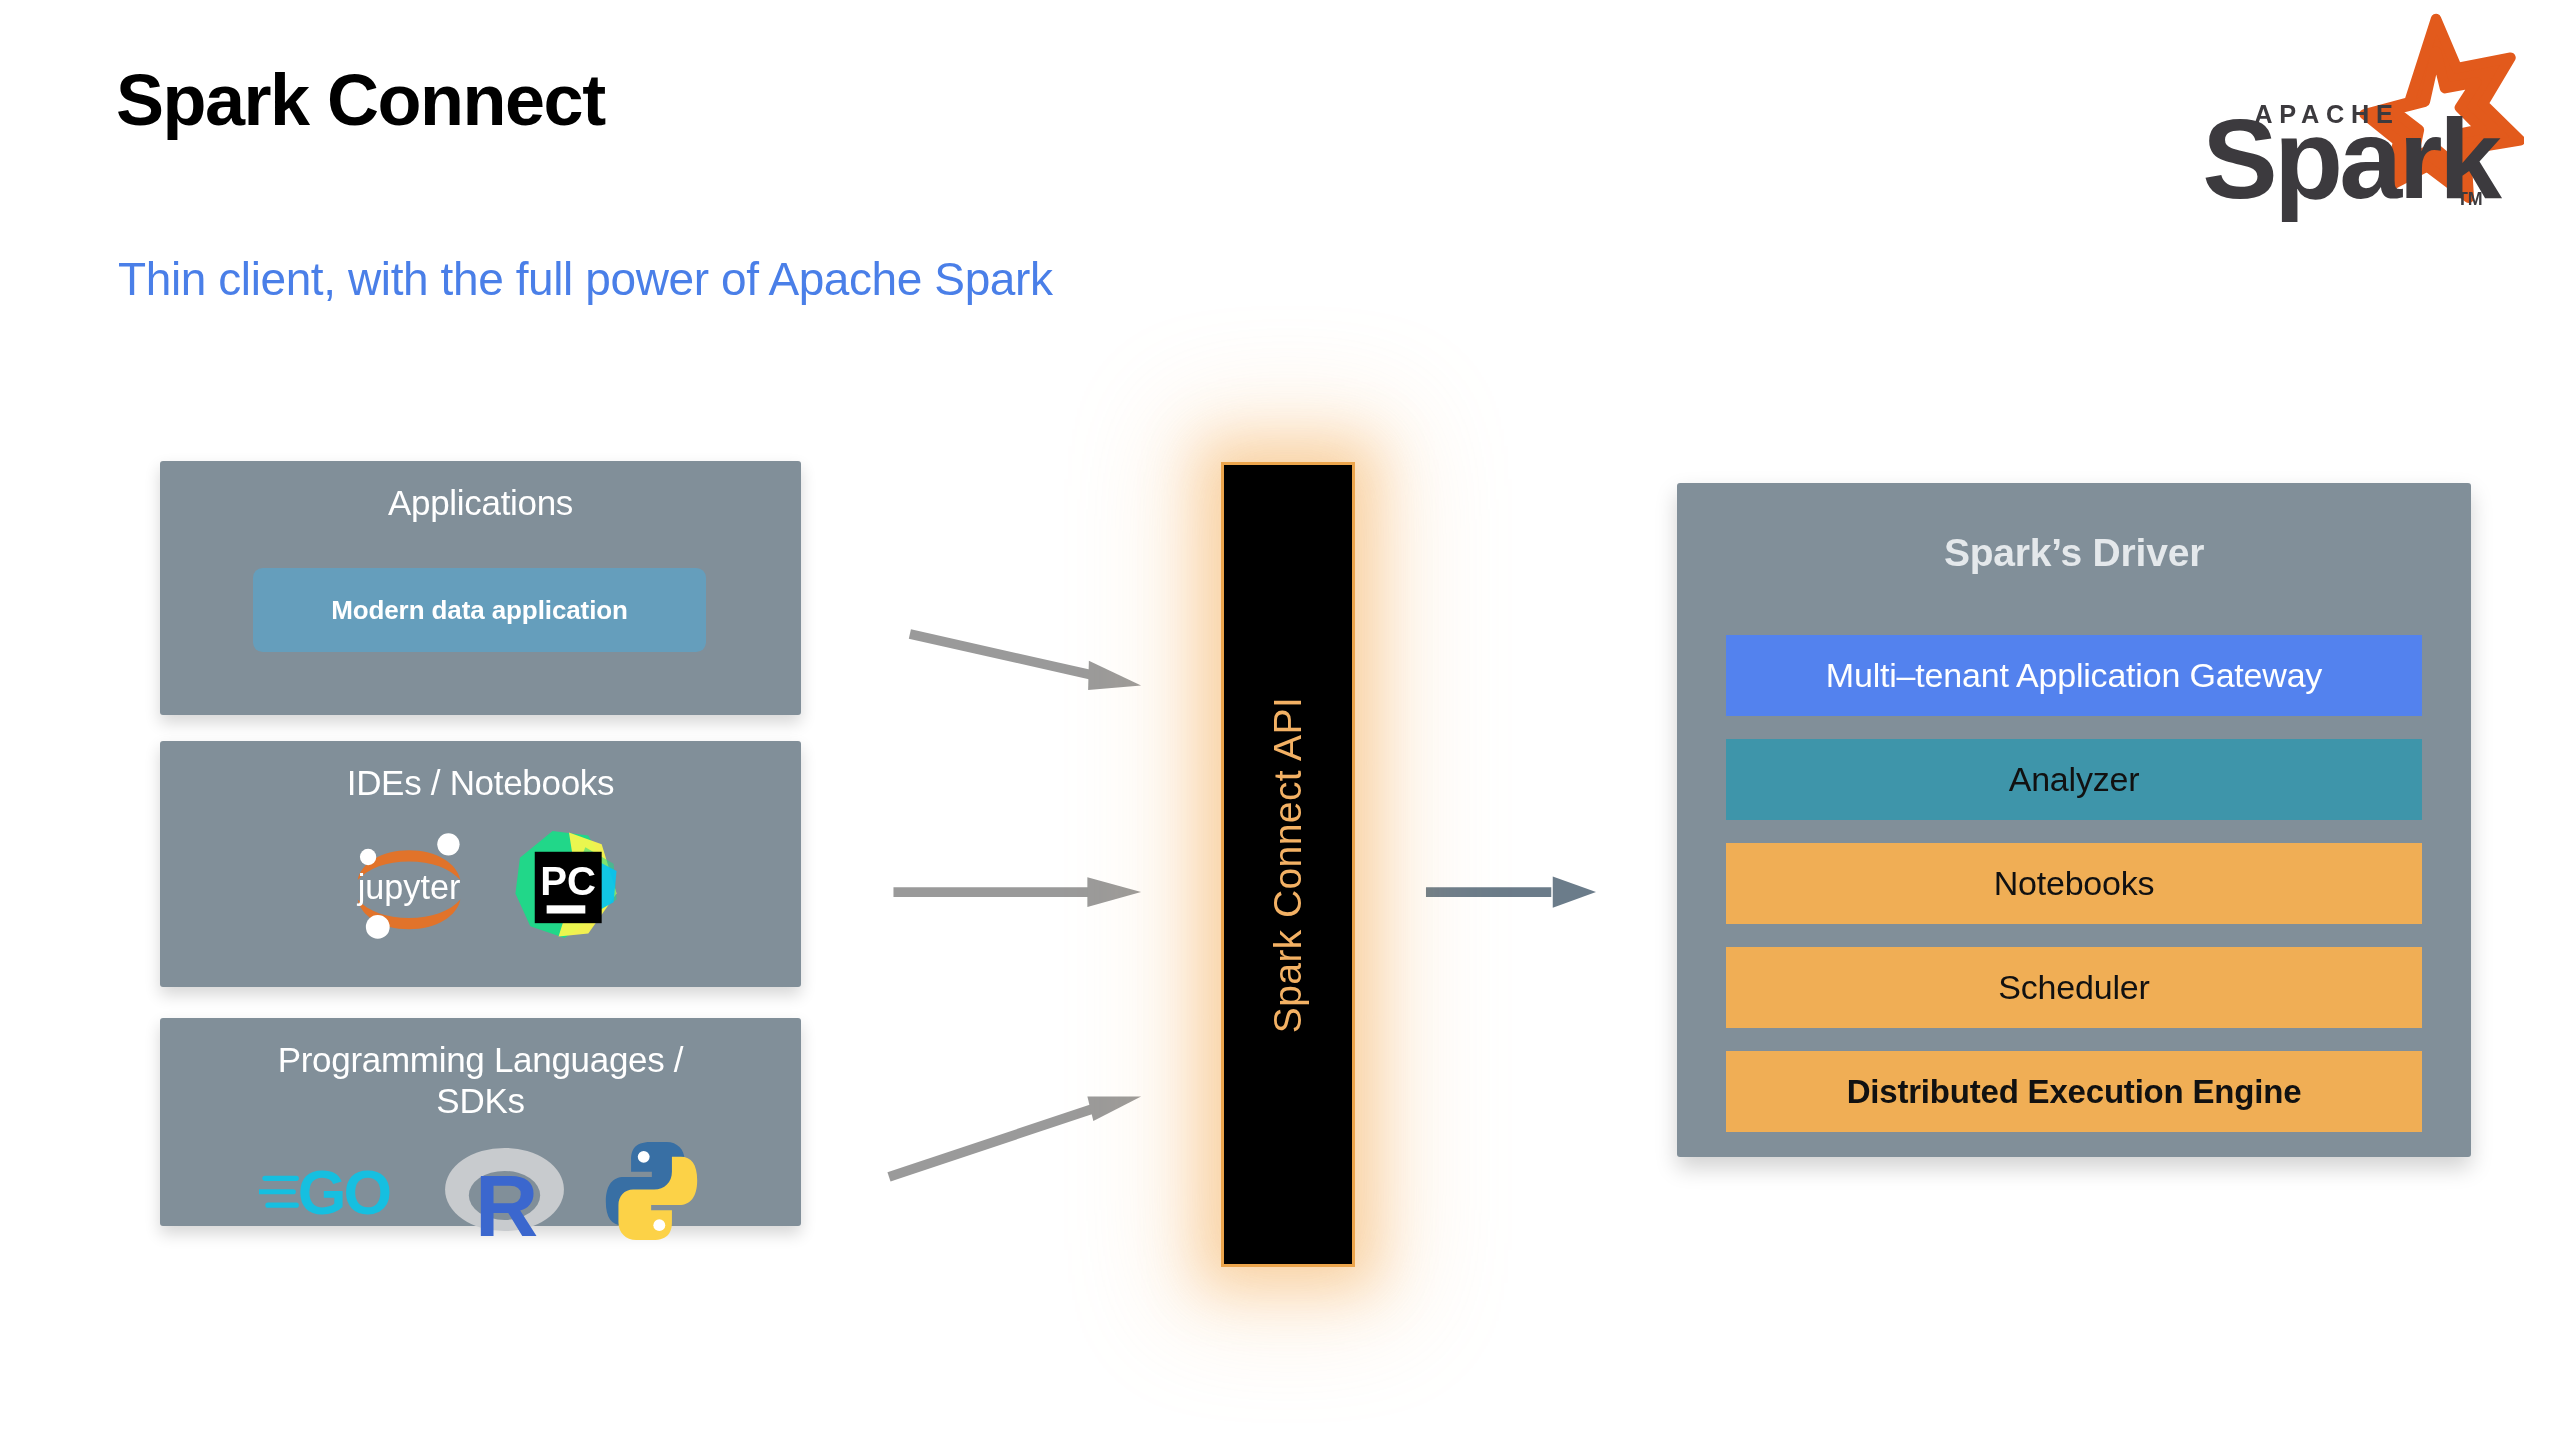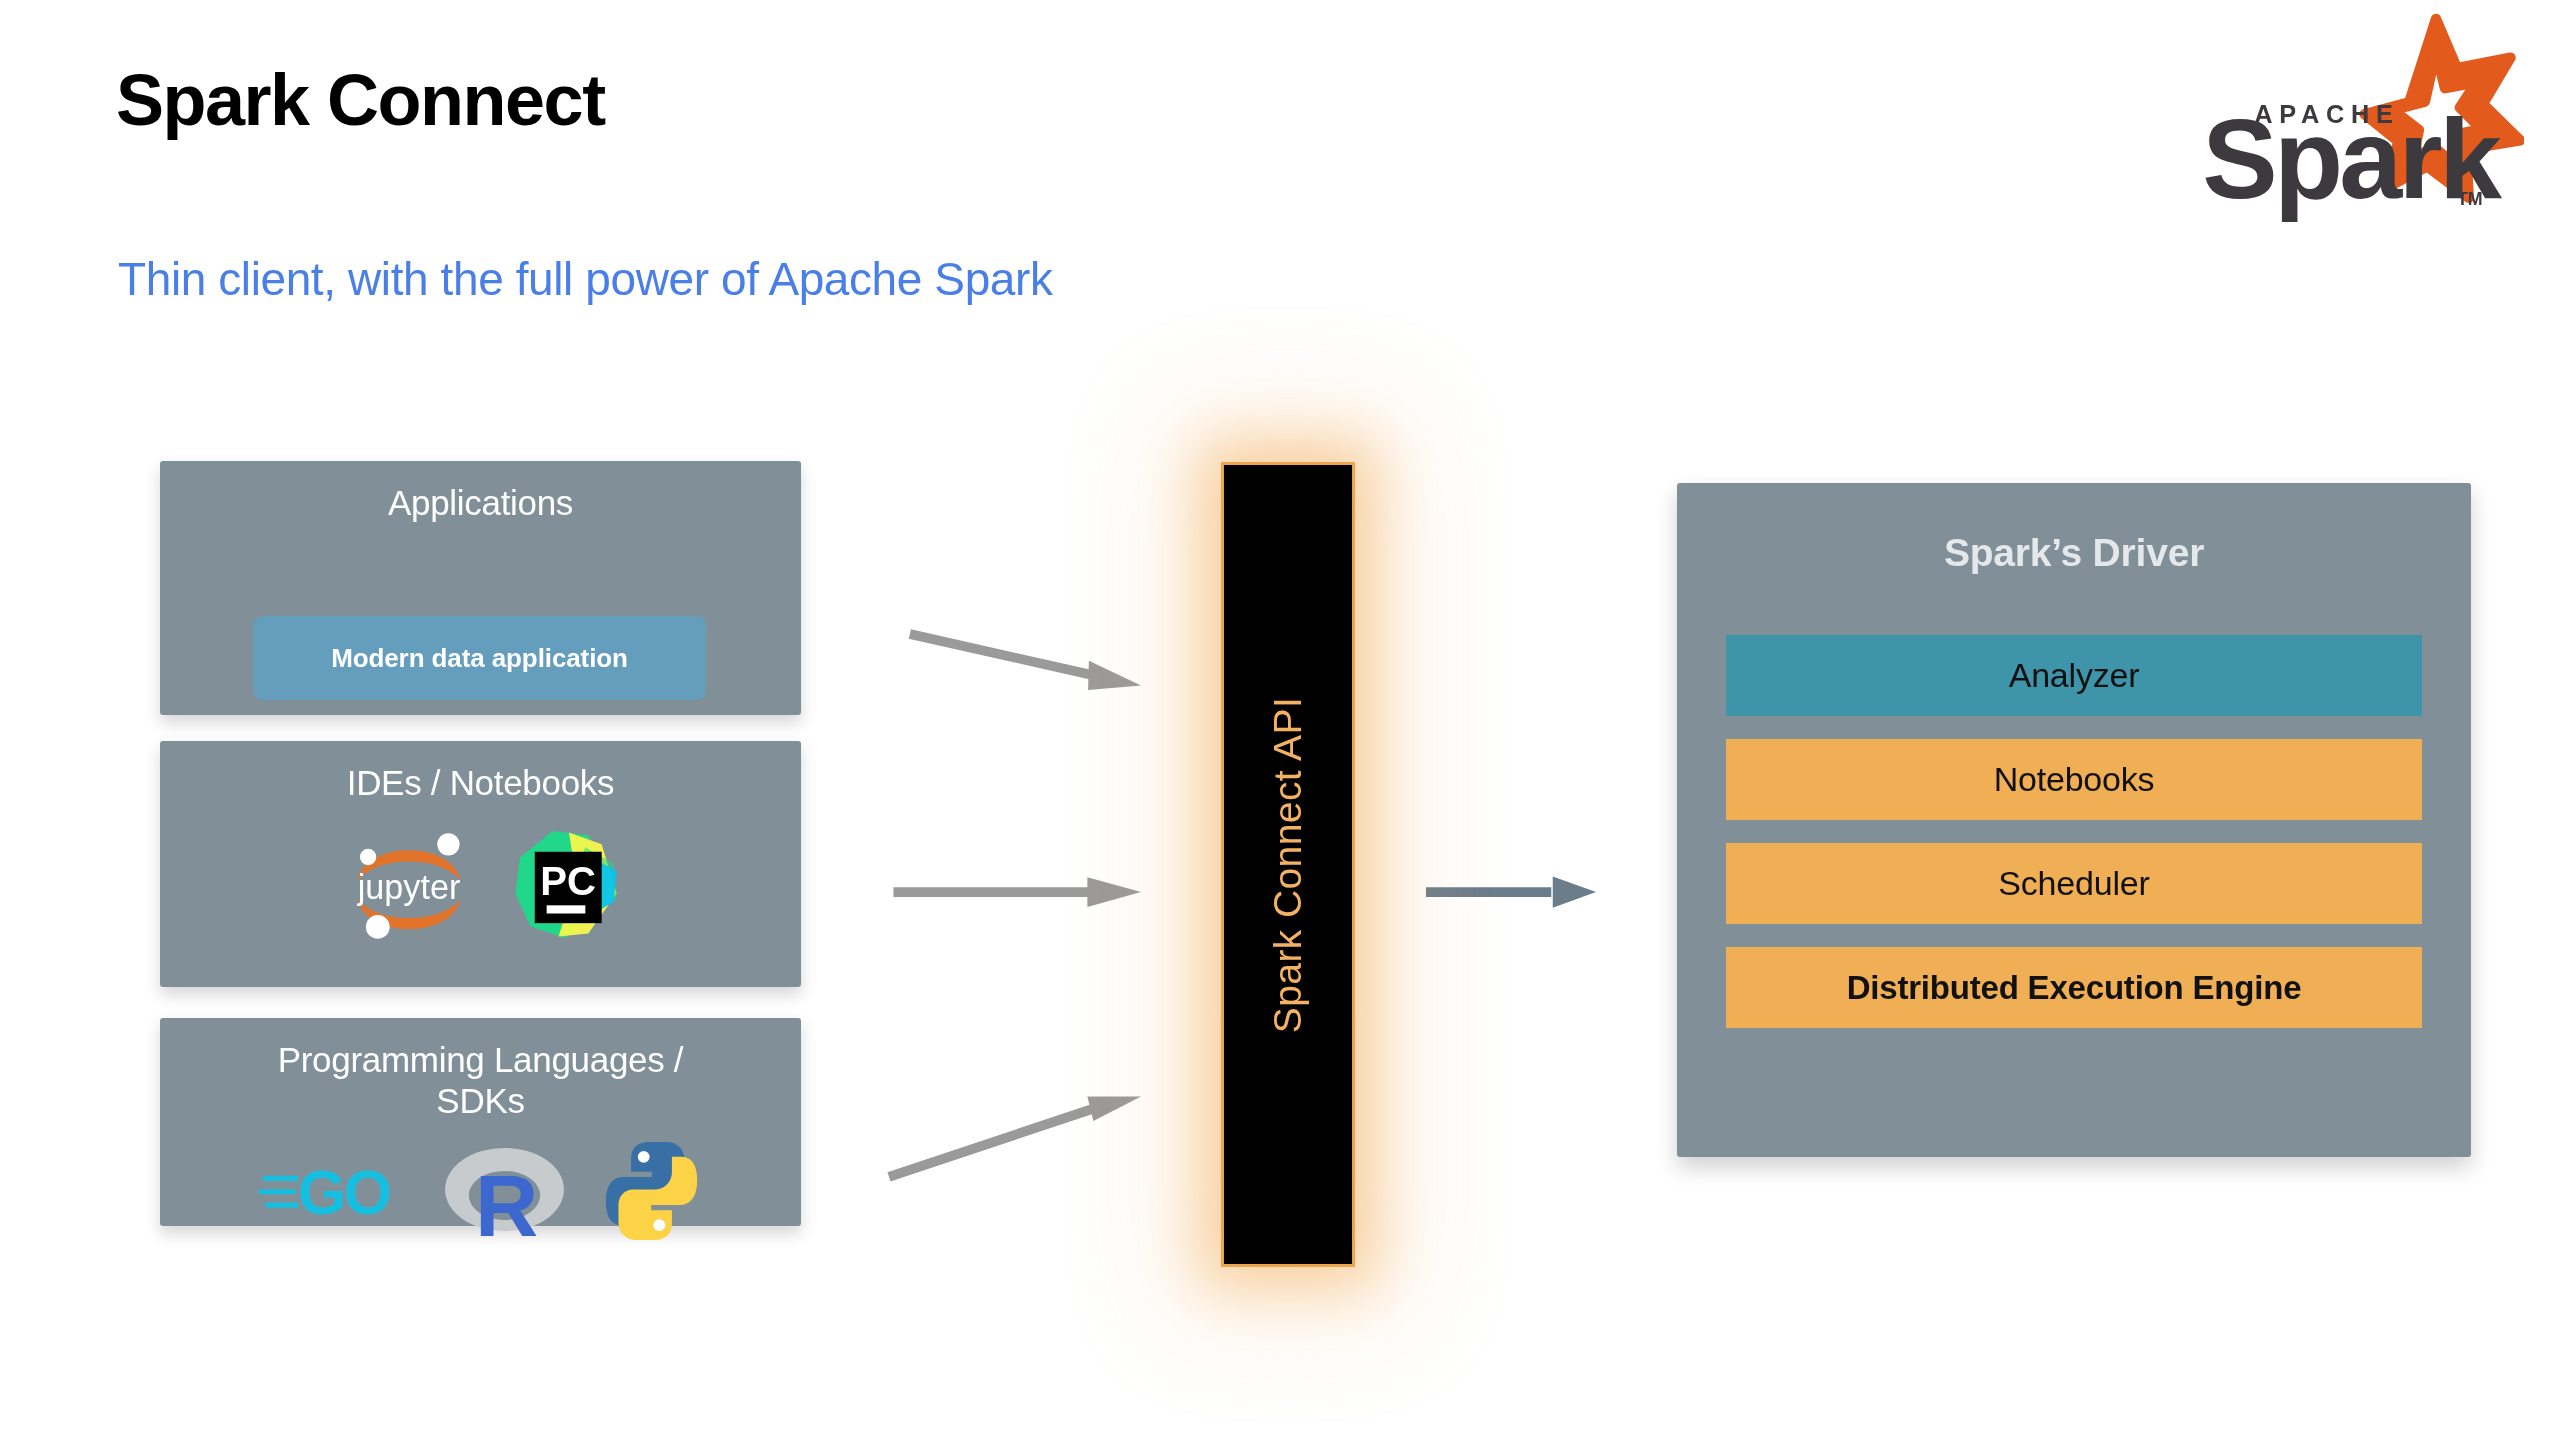--- a/index.html
+++ b/index.html
@@ -80,21 +80,20 @@
     height: 84px;
     background: #659EBC;
     border-radius: 9.7px;
     color: #FFFFFF;
     font-size: 26px;
     font-weight: 700;
     display: flex;
     align-items: center;
     justify-content: center;
     letter-spacing: -0.1px;
-    margin-top: 48px;
   }
 
   .logo-row {
     position: absolute;
     left: 0;
     width: 100%;
     display: flex;
     align-items: center;
     justify-content: center;
   }
@@ -283,19 +282,20 @@
   </g>
 </svg>
 
 <div id="spark-connect-api-bar">
   <div id="spark-connect-api-label">Spark Connect API</div>
 </div>
 
 <div id="spark-driver-panel">
   <div id="spark-driver-title">Spark’s Driver</div>
   <div id="driver-stack">
+    <div class="driver-row gateway">Multi–tenant Application Gateway</div>
     <div class="driver-row analyzer">Analyzer</div>
     <div class="driver-row orange">Notebooks</div>
     <div class="driver-row orange">Scheduler</div>
     <div class="driver-row orange bold">Distributed Execution Engine</div>
   </div>
 </div>
 
 
 </body></html>

